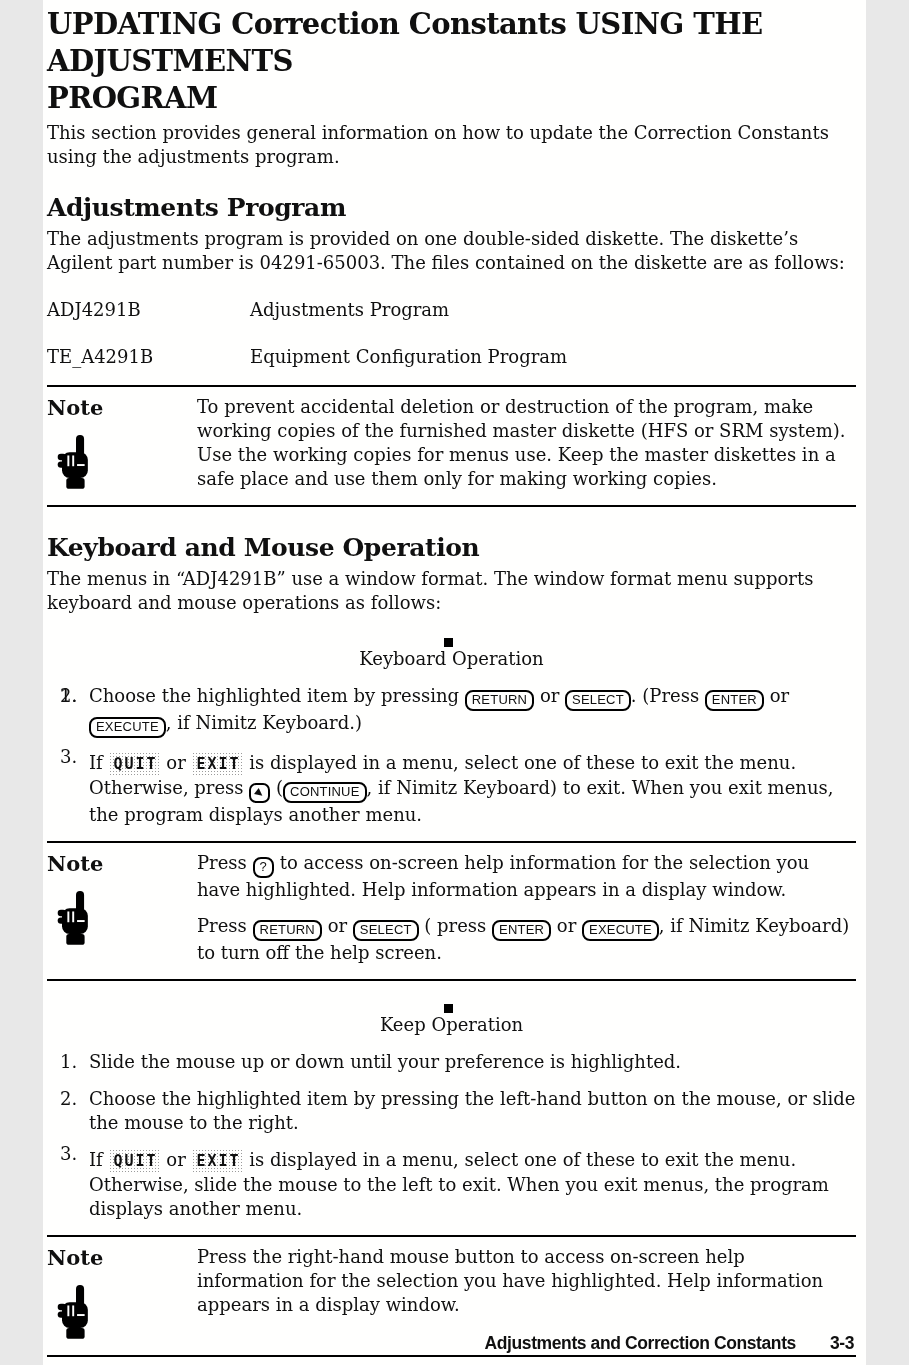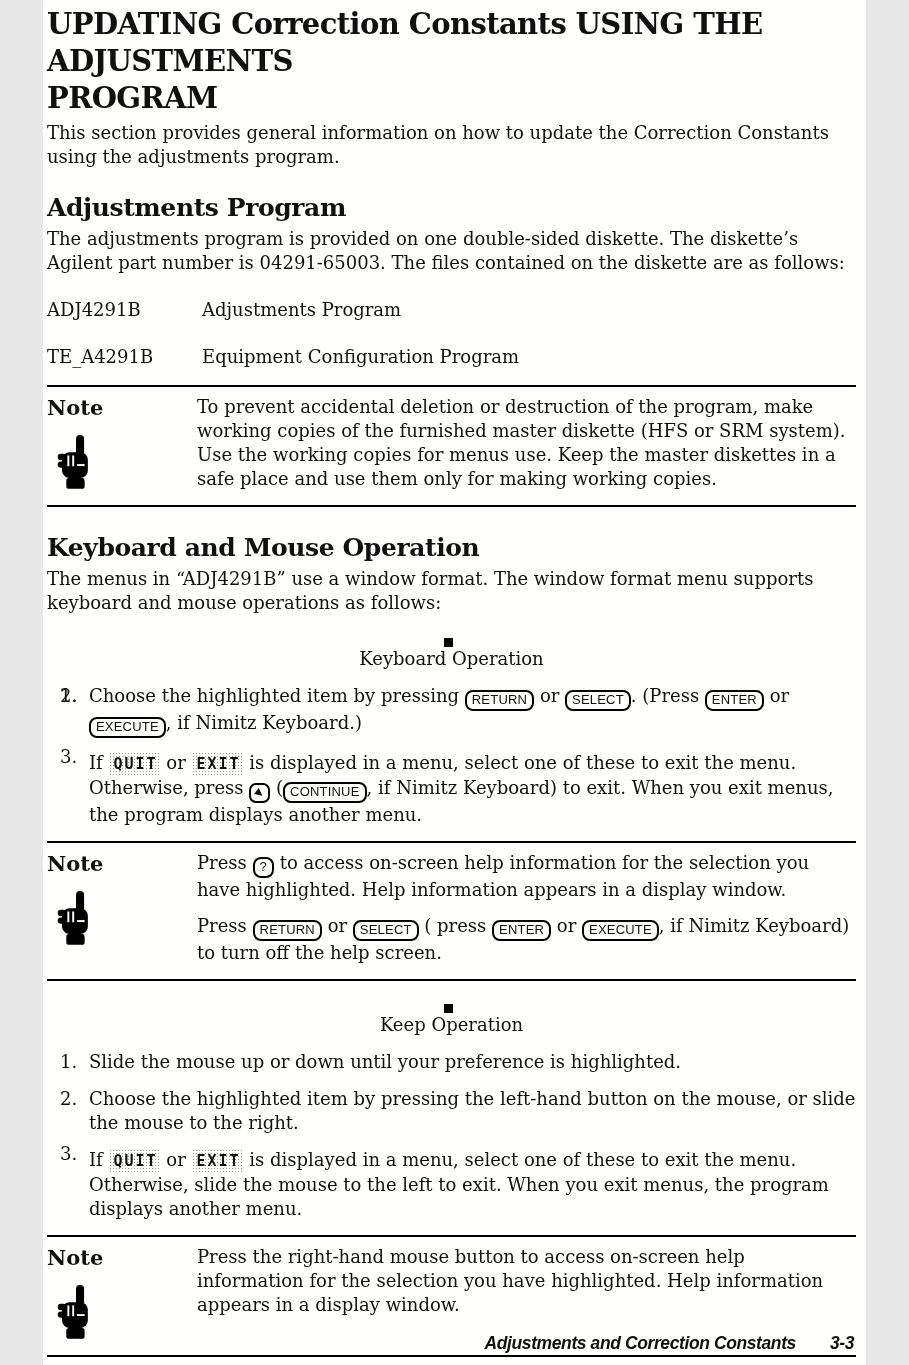--- a/index.html
+++ b/index.html
@@ -7,21 +7,21 @@
     width:823px;height:1365px;box-sizing:border-box;background:#fffffe;
     color:#101010;position:relative;overflow:hidden;
     padding:6px 10px 0 4px;margin:0 auto;
     font-family:"DejaVu Serif",serif;font-size:18px;line-height:24px;
   }
   
   .h1{font-weight:bold;font-size:29px;line-height:37px;letter-spacing:-0.6px;}
   .h2{font-weight:bold;font-size:25px;line-height:30px;letter-spacing:-0.4px;margin-top:24px;}
   .para{margin-top:4px;}
   
-  .file-row{display:flex;margin-top:23px;}
+  .file-row{display:flex;margin-top:23px;gap:48px;}
   .file-name{width:155px;flex:0 0 155px;}
   
   .note{
     display:grid;grid-template-columns:150px 1fr;
     border-top:2px solid #000;border-bottom:2px solid #000;
     margin-top:16px;padding:8px 6px 14px 0;
   }
   .note-label{font-weight:bold;font-size:21px;line-height:26px;}
   .hand{margin:14px 0 0 10px;display:block;}
   .note-body p{margin:0 0 12px 0;}
@@ -51,21 +51,20 @@
     font-family:"DejaVu Sans Mono",monospace;font-weight:bold;font-size:15px;
     letter-spacing:2px;padding:3px 3px 2px 5px;
     background-image:radial-gradient(circle,#9b9b9b 0.7px,transparent 0.9px);
     background-size:3px 3px;
   }
   
   .footer{
     position:absolute;right:12px;bottom:10px;display:flex;align-items:flex-end;
     font-family:"Liberation Sans",sans-serif;font-weight:bold;font-size:17.5px;
     letter-spacing:-0.4px;
-    font-style:italic;
   }
   .footer .gap{width:34px;display:inline-block;}
 </style>
 </head>
 <body>
 
 <div class="page" data-name="manual-page">
 
   <div class="h1" data-name="page-title">
     <div data-name="page-title-line-1">UPDATING Correction Constants USING THE ADJUSTMENTS</div>

